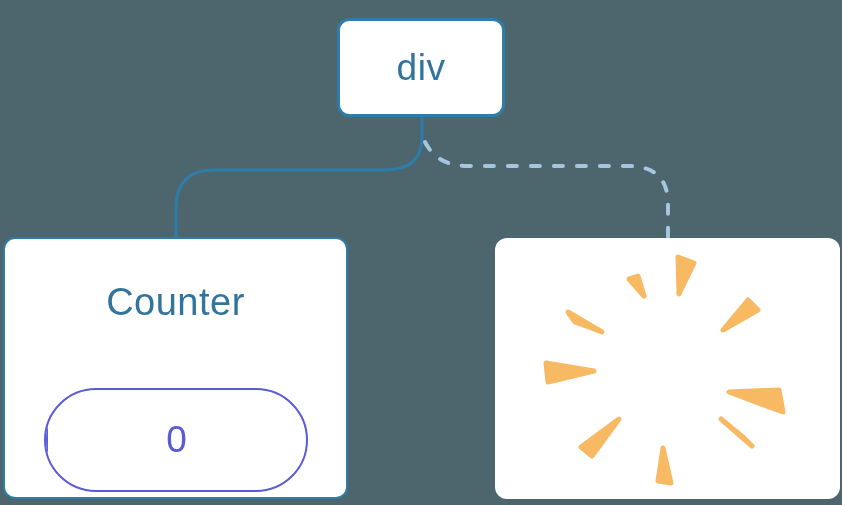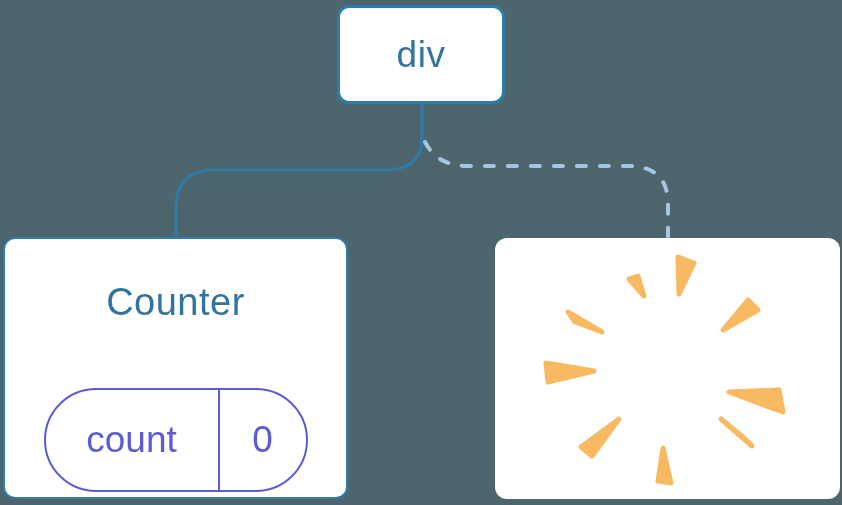--- a/index.html
+++ b/index.html
@@ -27,21 +27,21 @@
     stroke-linecap: round;
   }
   .connector-dashed {
     fill: none;
     stroke-width: 4;
     stroke-linecap: round;
     stroke-dasharray: 9 14;
   }
   .node-root {
     position: absolute;
-    left: 337px; top: 5px;
+    left: 337px; top: 18px;
     width: 168px; height: 99px;
     background: #FFFFFF;
     border: 3px solid #2E7CA8;
     border-radius: 12px;
     box-sizing: border-box;
     display: flex;
     align-items: center;
     justify-content: center;
   }
   .node-root-label {
@@ -129,23 +129,20 @@
     <path class="connector-dashed" d="M 425,142 C 434,159 448,166 468,166 L 628,166 Q 668,166 668,204 L 668,240" stroke="#A4C6DE"></path>
   </svg>
 
   <div class="node-root">
     <span class="node-root-label">div</span>
   </div>
 
   <div class="card card-counter">
     <div class="card-counter-title">Counter</div>
     <div class="state-pill">
-      <div class="key-cell">
-        <span class="pill-text">count</span>
-      </div>
       <div class="pill-divider"></div>
       <div class="value-cell">
         <span class="pill-text">0</span>
       </div>
     </div>
   </div>
 
   <div class="card card-destroyed">
     <svg class="burst-svg" viewBox="0 0 345 261">
       <path class="burst-ray" d="M183,19 L199,25 L184,56 Z" fill="#F8B963"></path>

